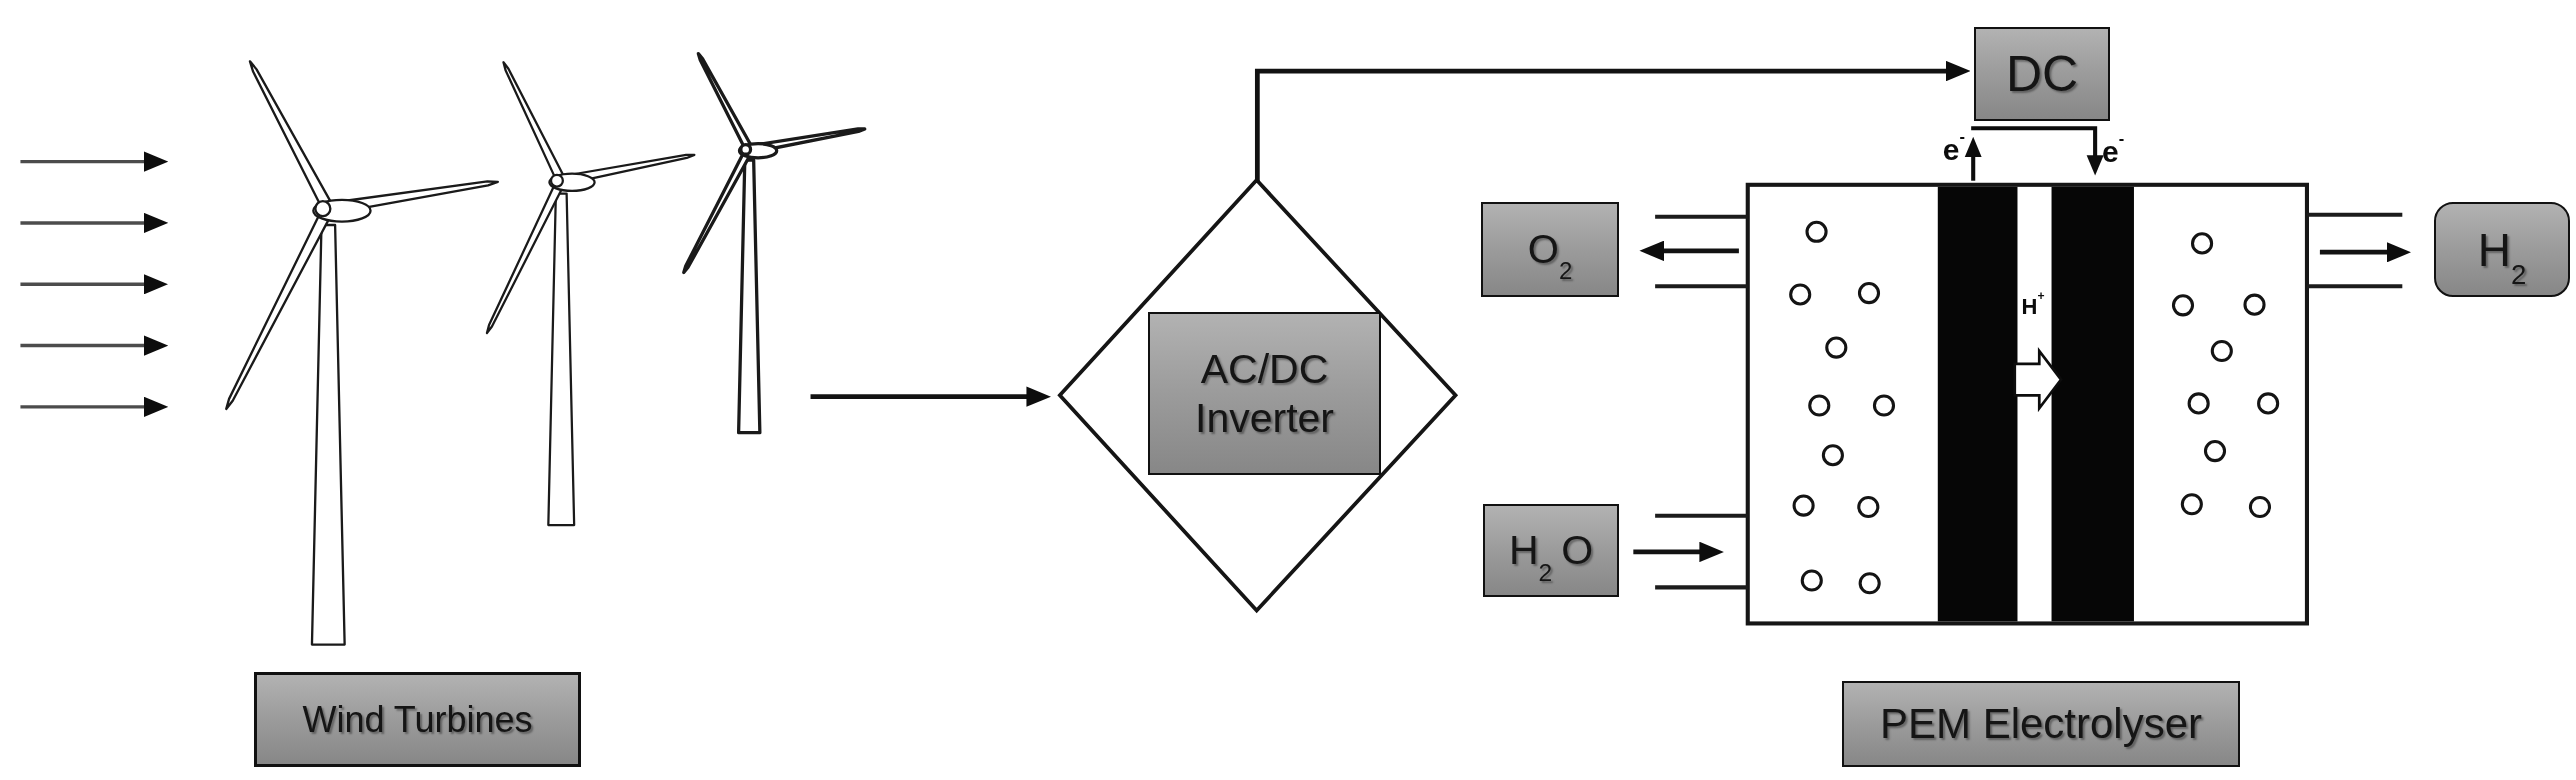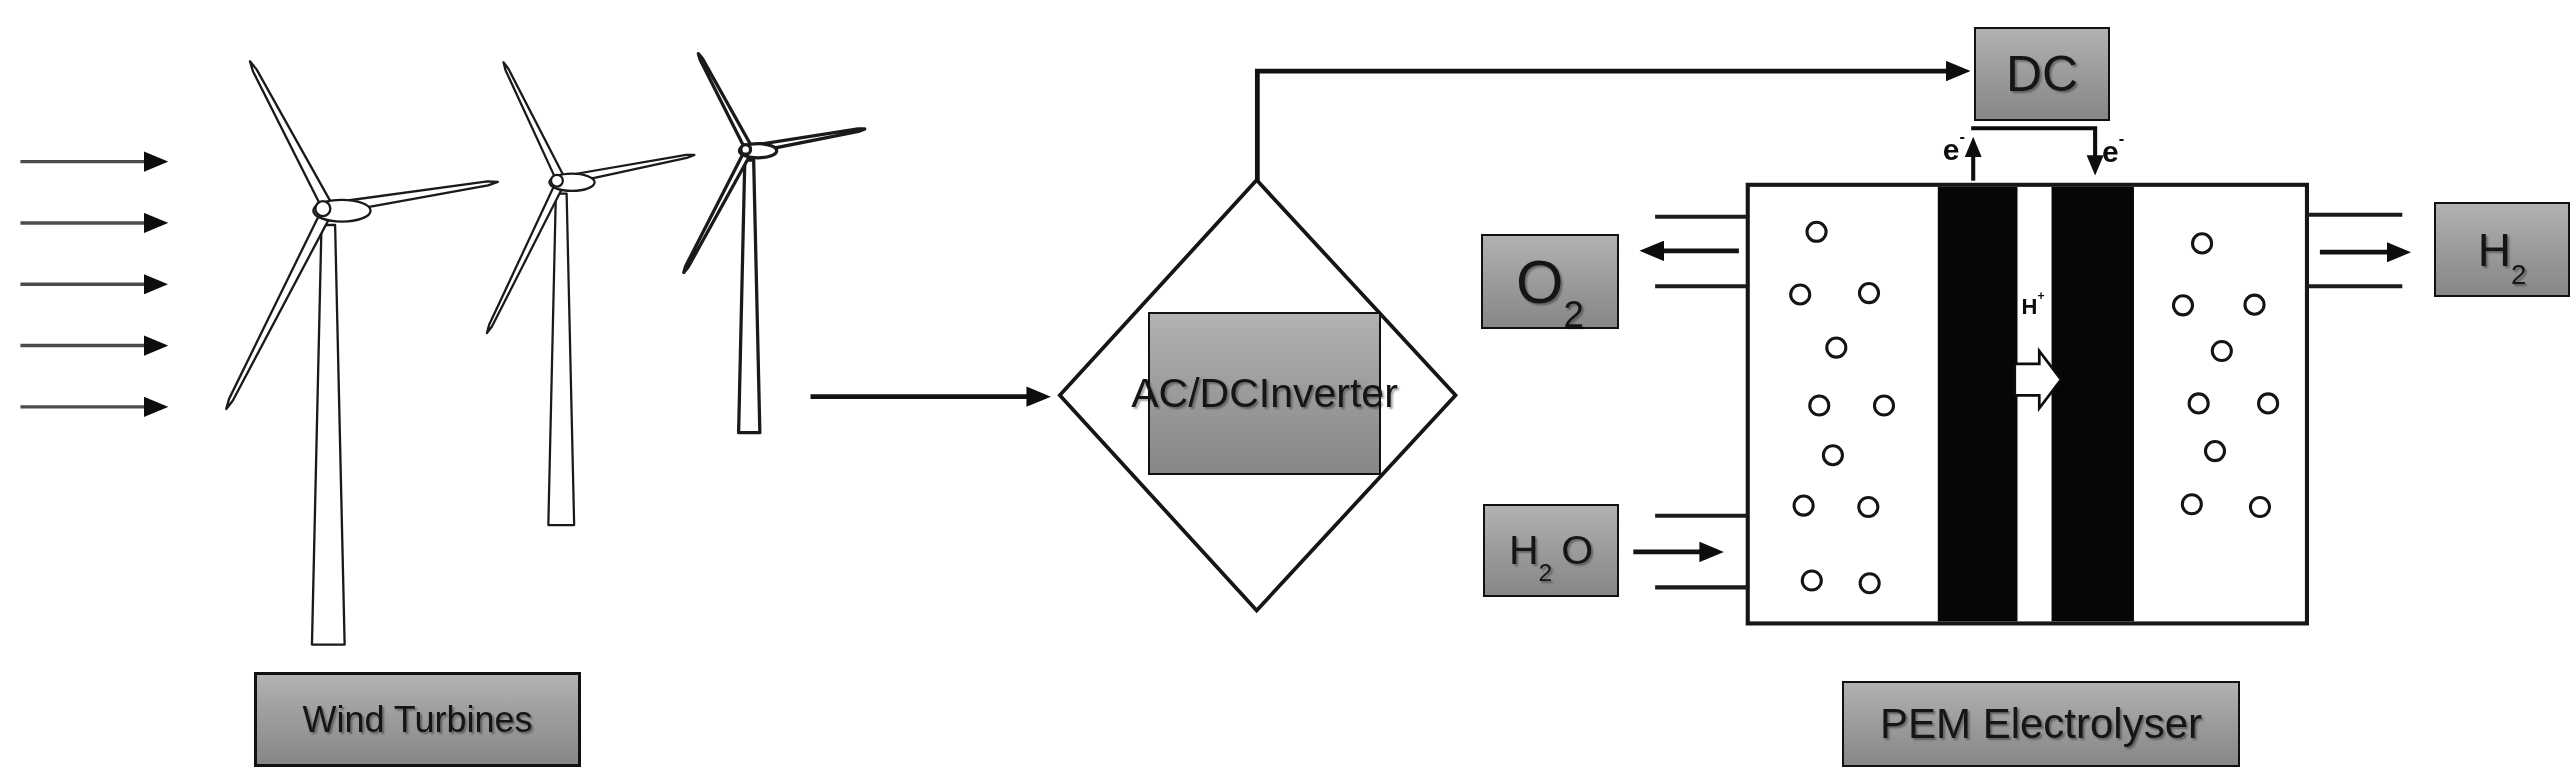--- a/index.html
+++ b/index.html
@@ -25,25 +25,25 @@
     white-space:nowrap;
   }
   .gbox sub{font-size:0.60em;position:relative;top:0.30em;line-height:0;}
   .tail{margin-left:0.22em;}
   .small-note{
     position:absolute;font-weight:bold;color:#0c0c0c;
     font-family:"Liberation Sans", sans-serif;
   }
   .small-note sup{font-size:0.55em;position:relative;top:-0.45em;line-height:0;}
   #box-wind   {left:254px;  top:672px;  width:327px; height:95px; font-size:36px; border-width:3.4px;}
-  #box-acdc   {left:1148px; top:312px;  width:233px; height:163px; font-size:41px; flex-direction:row; line-height:1.18; border-width:2px;}
+  #box-acdc   {left:1148px; top:312px;  width:233px; height:163px; font-size:41px; flex-direction:column; line-height:1.18; border-width:2px;}
   #box-dc     {left:1974px; top:27px;   width:136px; height:94px; font-size:50px; border-width:2px;}
-  #box-o2     {left:1481px; top:202px;  width:138px; height:95px; font-size:61px; border-width:2px;margin-top:32px;}
+  #box-o2     {left:1481px; top:202px;  width:138px; height:95px; font-size:40px; border-width:2px;}
   #box-h2o    {left:1483px; top:504px;  width:136px; height:93px; font-size:41px; border-width:2px;}
-  #box-h2     {left:2434px; top:202px;  width:136px; height:95px; font-size:46px; border-width:2px;}
+  #box-h2     {left:2434px; top:202px;  width:136px; height:95px; font-size:46px; border-width:2px;border-radius:19px;}
   #box-pem    {left:1842px; top:681px; width:398px; height:86px; font-size:42px; border-width:2.7px;align-items:center;}
   #e-left  {left:1917px; top:133px; width:48px;  font-size:30px; text-align:right;}
   #e-right {left:2102px; top:135px; width:48px;  font-size:30px; text-align:left;}
   #h-plus  {left:2013px; top:294px; width:40px;  font-size:22px; text-align:center;}
 </style>
 </head>
 <body>
 
 <div id="canvas">
 

